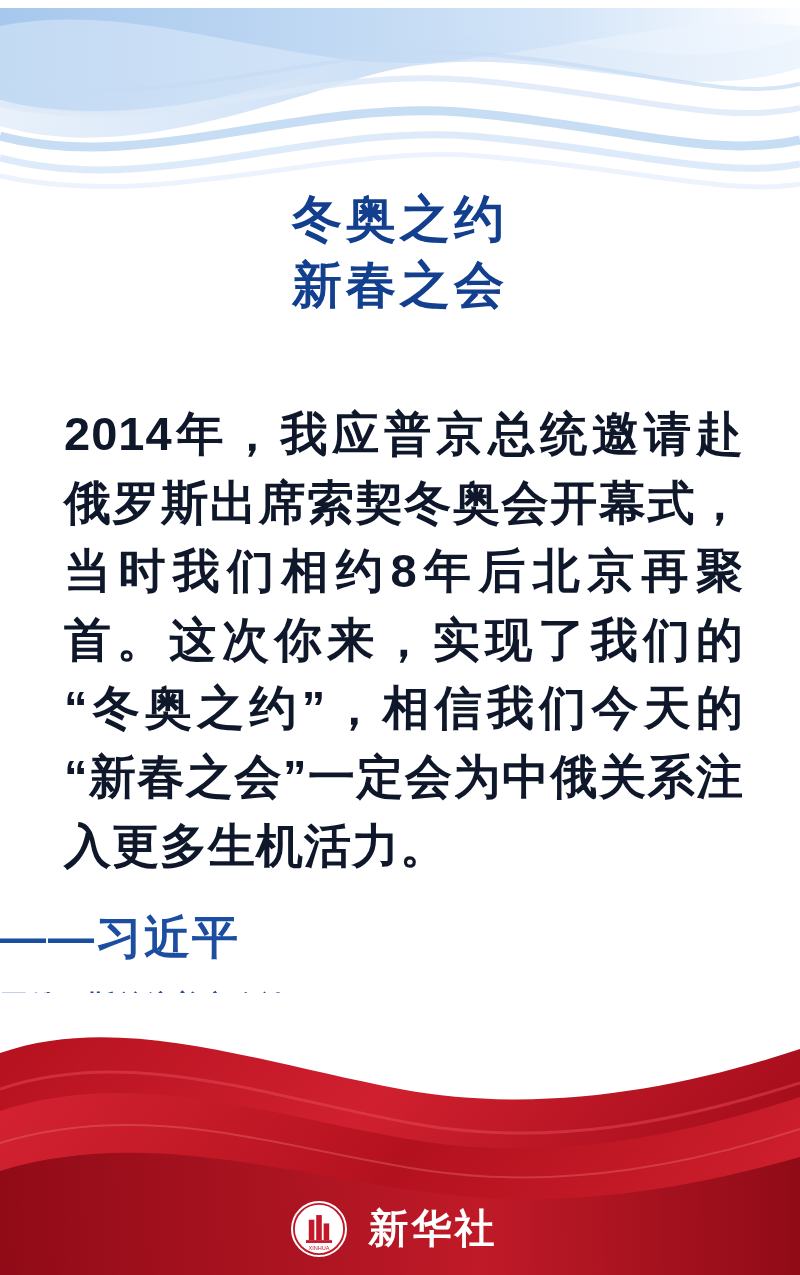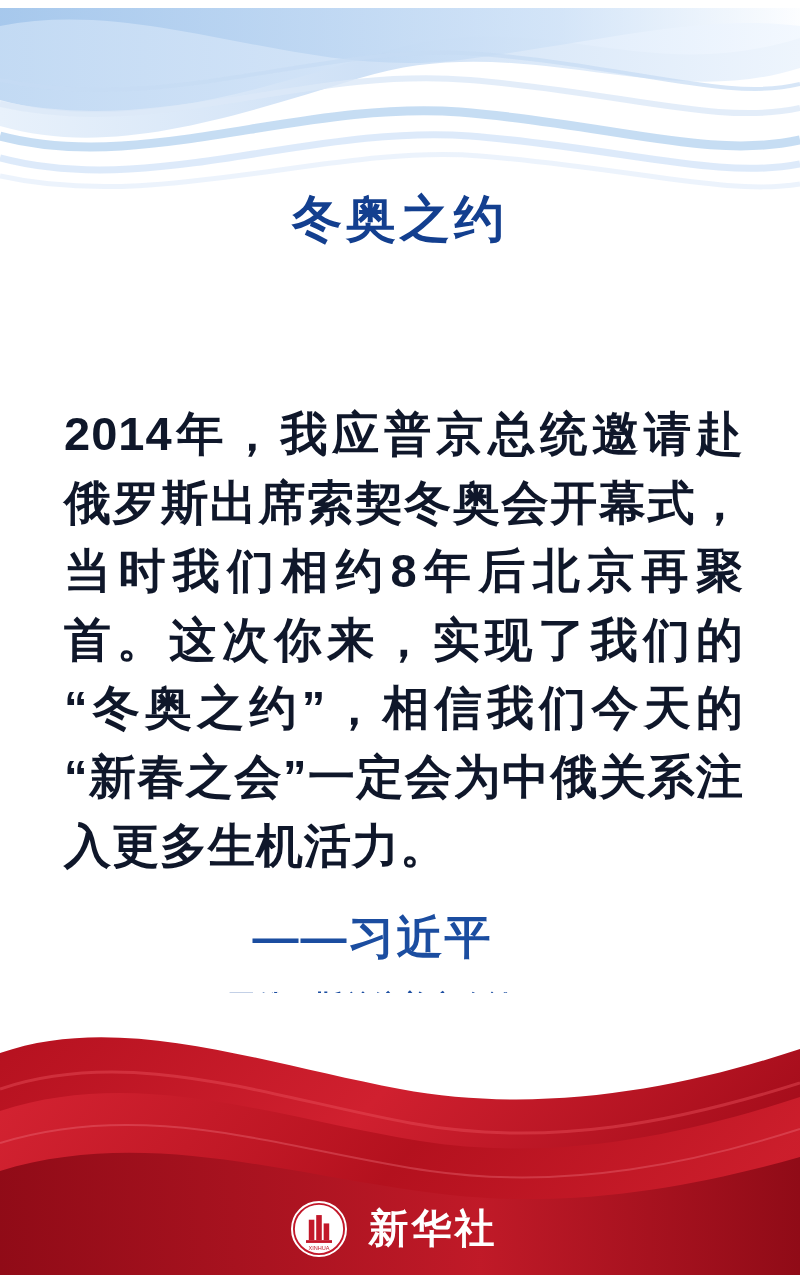--- a/index.html
+++ b/index.html
@@ -68,21 +68,21 @@
     text-align: justify;
     text-justify: inter-ideograph;
   }
 
   
   .attrib {
     position: absolute;
     top: 900px;
     left: 0;
     width: 745px;
-    text-align: center;
+    text-align: left;
     color: #1b4da0;
   }
   .attrib .speaker {
     font-size: 46px;
     font-weight: bold;
     letter-spacing: 2px;
     line-height: 1.3;
   }
   .attrib .occasion {
     margin-top: 18px;
@@ -162,20 +162,21 @@
       <path d="M0,128 C140,166 300,92 460,104 C610,116 710,152 800,132" fill="none" stroke="#bcd7f1" stroke-width="9" opacity="0.85"></path>
       <path d="M0,150 C150,190 310,116 470,128 C620,140 720,172 800,156" fill="none" stroke="#d9e8f9" stroke-width="7" opacity="0.9"></path>
       <path d="M0,96 C160,132 300,58 470,72 C620,84 720,118 800,100" fill="none" stroke="#dce9f8" stroke-width="6" opacity="0.8"></path>
       <path d="M0,72 C170,108 320,34 480,46 C630,58 730,94 800,76" fill="none" stroke="#c6dcf4" stroke-width="4" opacity="0.7"></path>
       <path d="M0,168 C160,204 330,136 480,148 C630,160 730,188 800,176" fill="none" stroke="#eaf2fc" stroke-width="5" opacity="0.9"></path>
     </svg>
   </div>
 
   <div class="headline">
     <span class="hl-line">冬奥之约</span>
+    <span class="hl-line">新春之会</span>
   </div>
 
   <div class="quote">2014年，我应普京总统邀请赴俄罗斯出席索契冬奥会开幕式，当时我们相约8年后北京再聚首。这次你来，实现了我们的“冬奥之约”，相信我们今天的“新春之会”一定会为中俄关系注入更多生机活力。</div>
 
   <div class="attrib">
     <div class="speaker">——习近平</div>
     <div class="occasion">同俄罗斯总统普京会谈</div>
     <div class="datetime">2022年2月4日 北京</div>
   </div>
 

